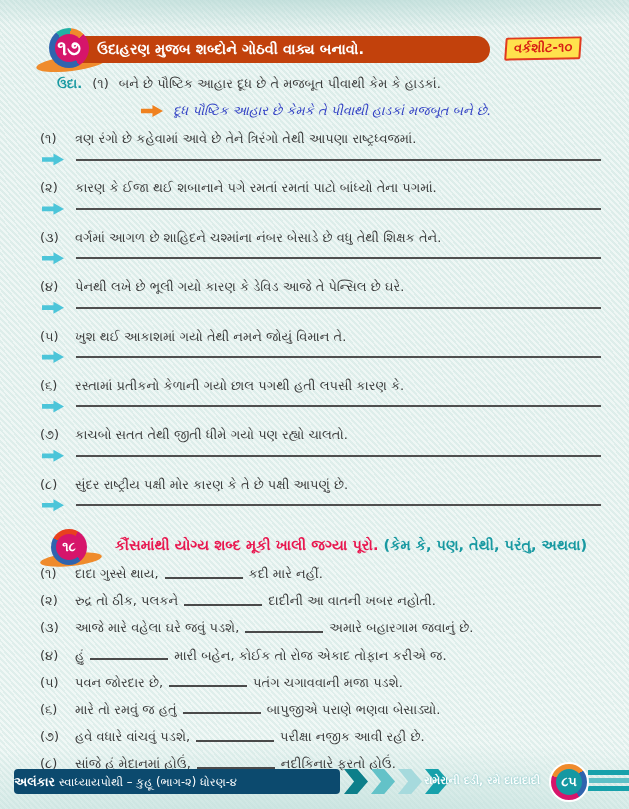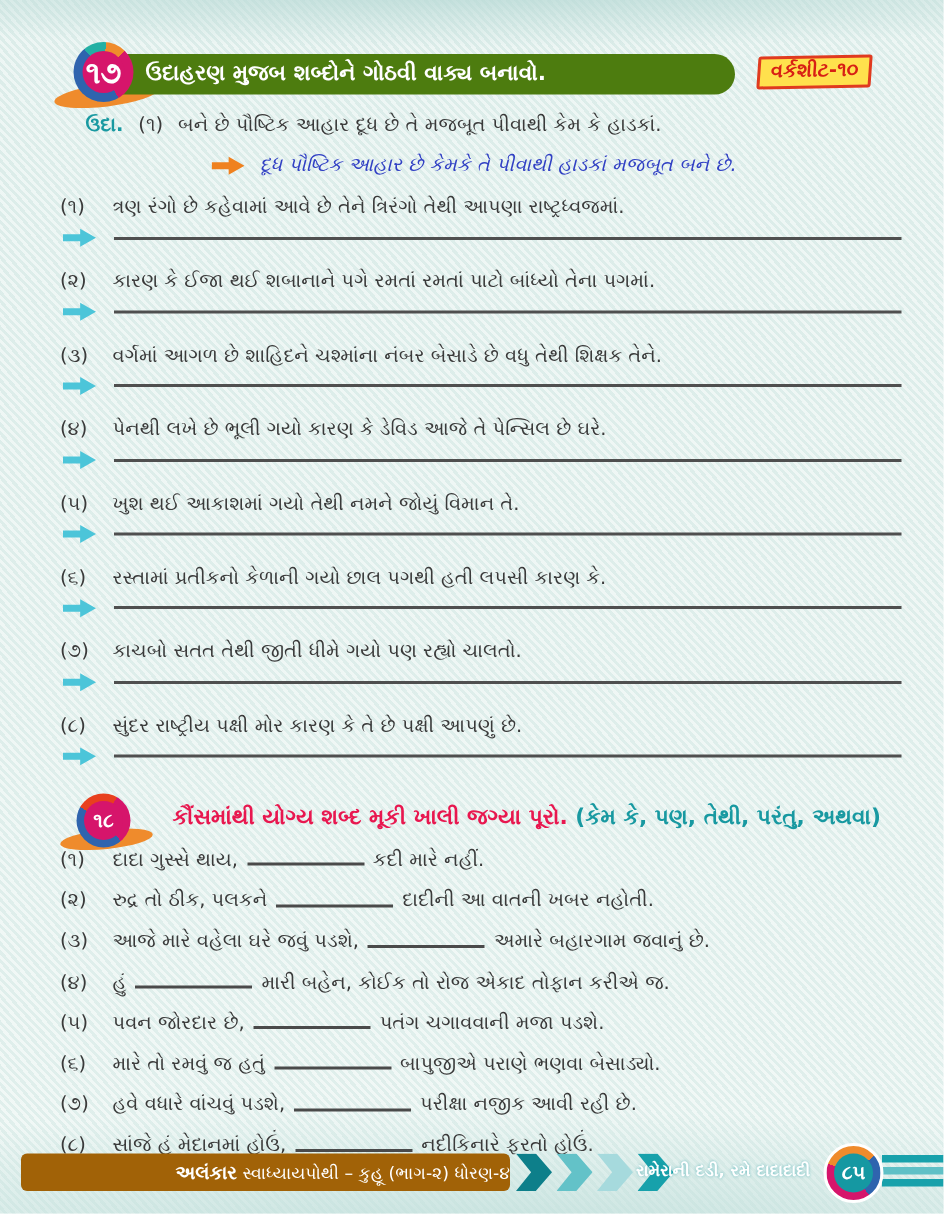--- a/index.html
+++ b/index.html
@@ -13,21 +13,21 @@
       repeating-linear-gradient(47deg, rgba(255,255,255,.35) 0 2px, rgba(182,216,212,.18) 2px 4px),
       linear-gradient(#e4f1ee, #e9f4f1);
     overflow:hidden;
     color:#3a3a3a;
   }
   .abs { position:absolute; }
 
   
   .bar17 {
     left:57px; top:36px; width:433px; height:27px;
-    background:#4d7c0f; border-radius:14px;
+    background:#c2410c; border-radius:14px;
     color:#fff; font-weight:bold; font-size:14.5px; line-height:27px;
     padding-left:40px; white-space:nowrap; z-index:3;
   }
   .num-badge {
     border-radius:50%;
     display:flex; align-items:center; justify-content:center;
     color:#fff; font-weight:bold; z-index:4;
   }
   .badge17 { left:49px; top:28px; width:40px; height:40px; font-size:20px;
     background:conic-gradient(from 150deg, #2f64ae 0 170deg, #23b0a4 170deg 215deg, #ef8b2c 215deg 255deg, #d6156b 255deg 360deg); }
@@ -79,22 +79,22 @@
   .f-item { height:27.2px; display:flex; align-items:flex-start; font-size:13px; white-space:nowrap; }
   .f-item .no { width:35px; flex:none; }
   .blank {
     display:inline-block; width:78px; height:8px;
     border-bottom:2px solid #4a4a4a; margin:0 6px; vertical-align:middle;
   }
 
   
   .footer-bar {
     left:14px; top:769px; width:326px; height:25px;
-    background:#a16207; border-radius:4px;
-    color:#fff; font-size:11.5px; line-height:25px; text-align:right;
+    background:#0c4a6e; border-radius:4px;
+    color:#fff; font-size:11.5px; line-height:25px; text-align:left;
     white-space:nowrap; z-index:3;
   }
   .footer-bar b { font-size:12.5px; }
   .chevrons { left:344px; top:769px; display:flex; gap:3px; z-index:2; }
   .chev { width:24px; height:25px;
     clip-path:polygon(0 0, 55% 0, 100% 50%, 55% 100%, 0 100%, 42% 50%); }
   .footer-right { left:424px; top:774px; color:#ffffff; font-weight:bold; font-size:11px;
     text-shadow:0 0 2px rgba(21,152,162,.6); white-space:nowrap; z-index:3; }
   .page-badge { left:549px; top:762px; width:40px; height:40px; font-size:13px;
     background:conic-gradient(from -70deg, #ef8b2c 0 120deg, #2f64ae 120deg 215deg, #d6156b 215deg 360deg);

